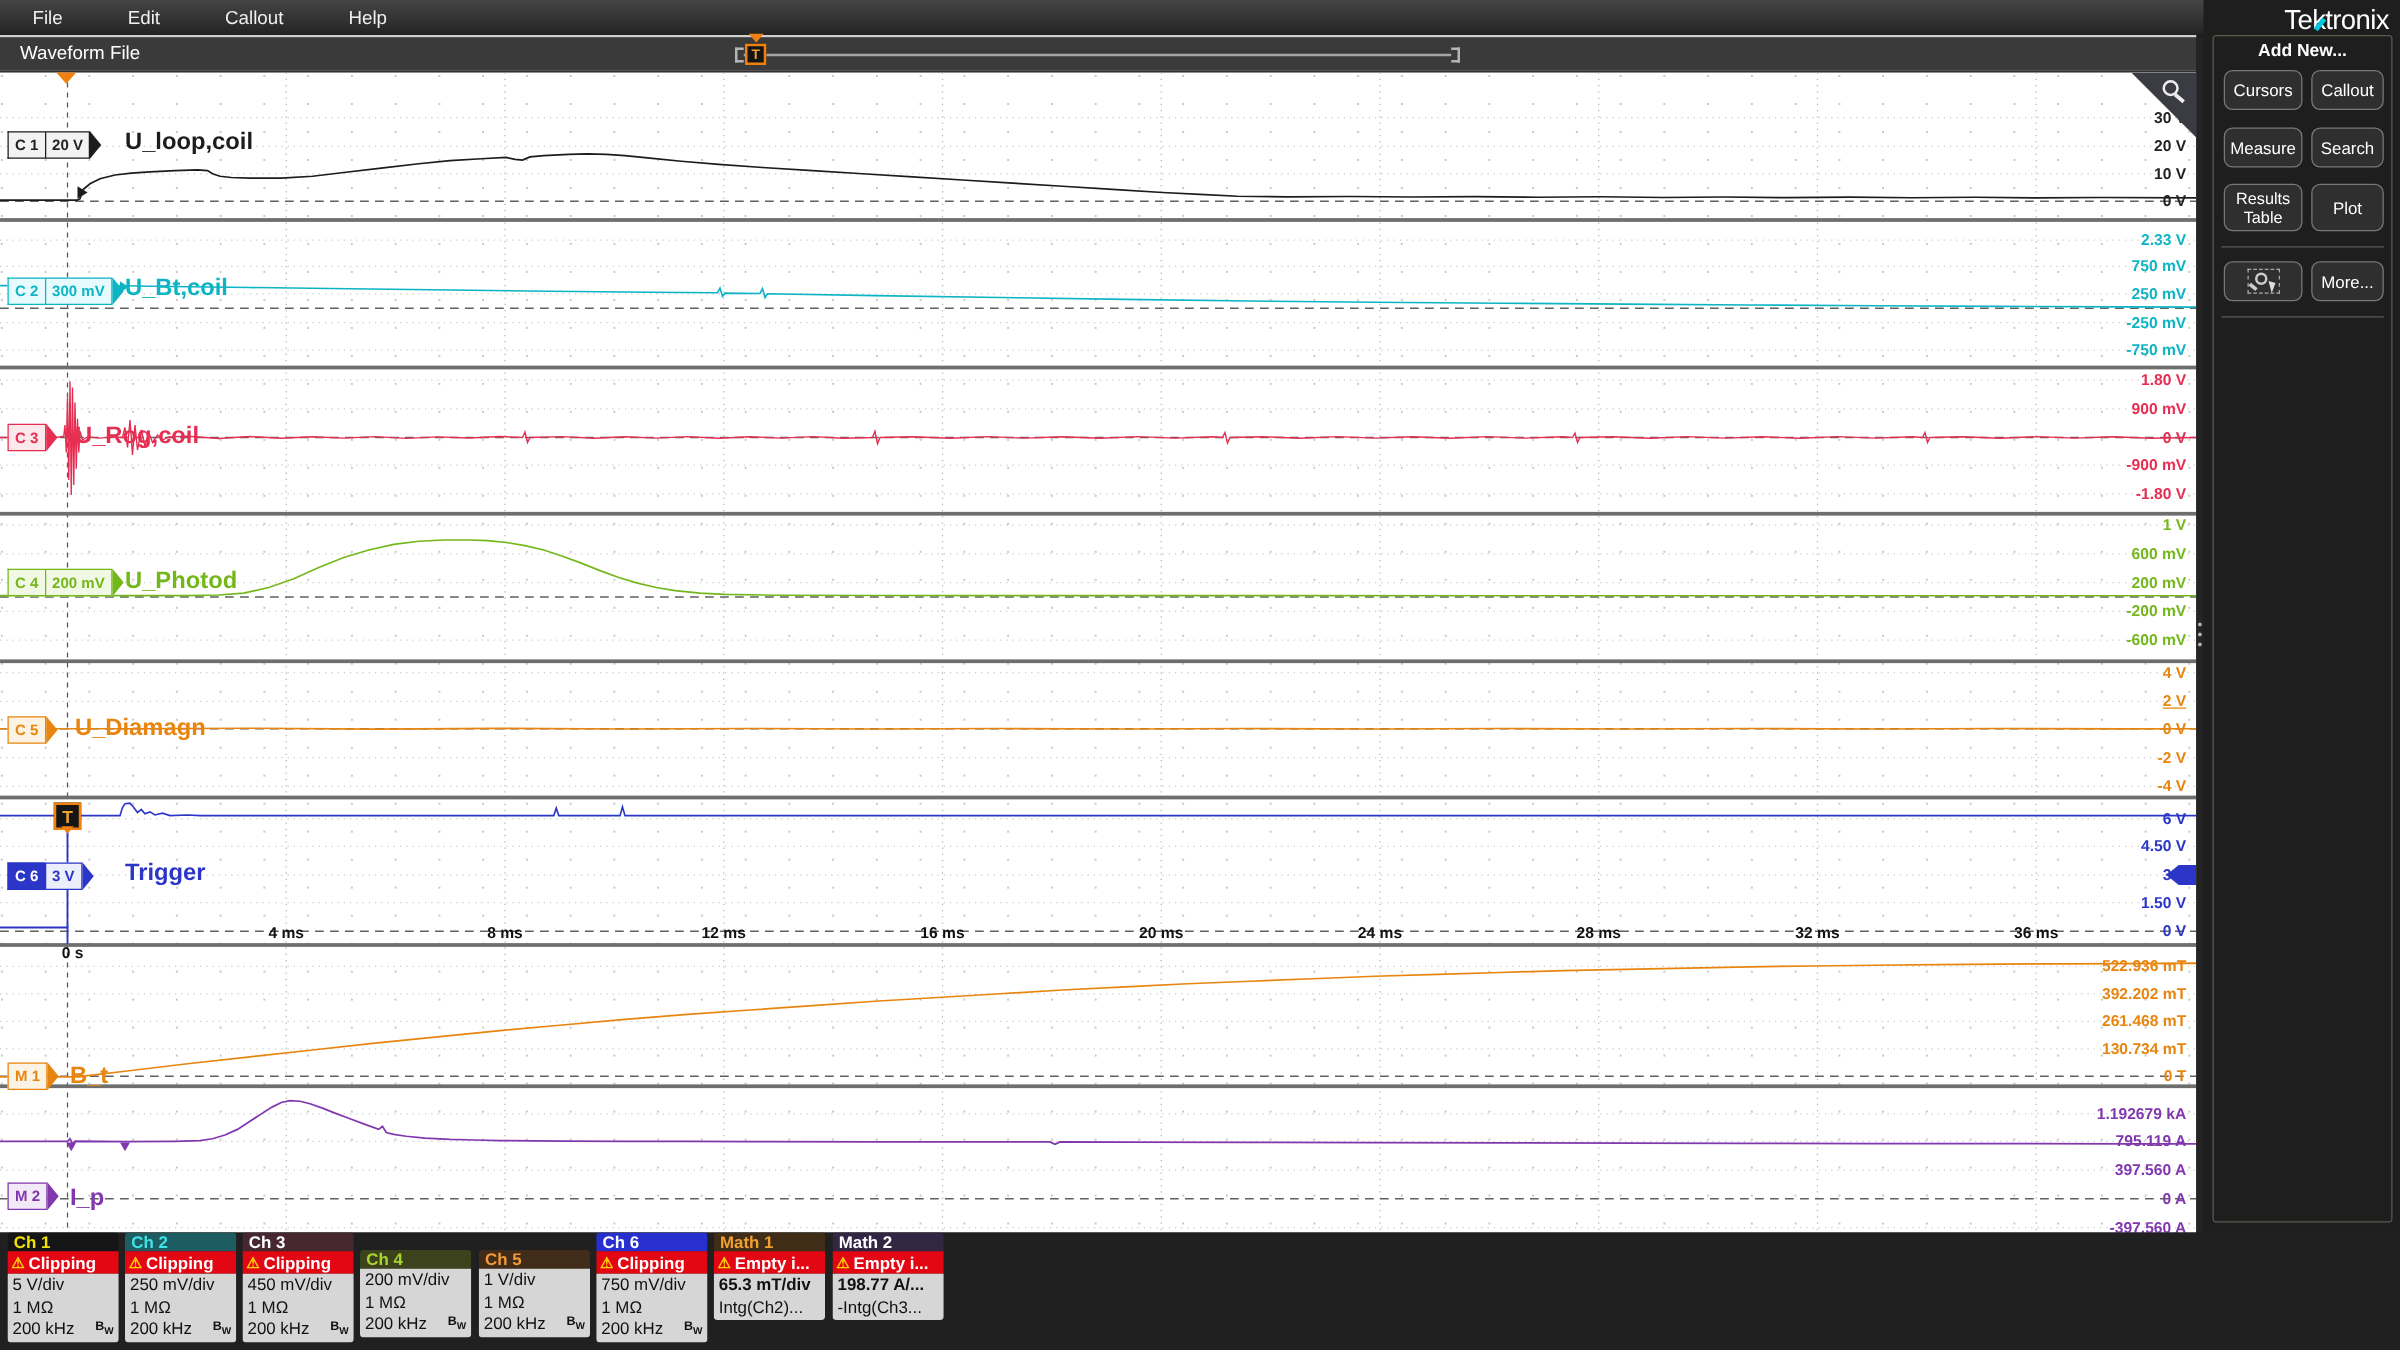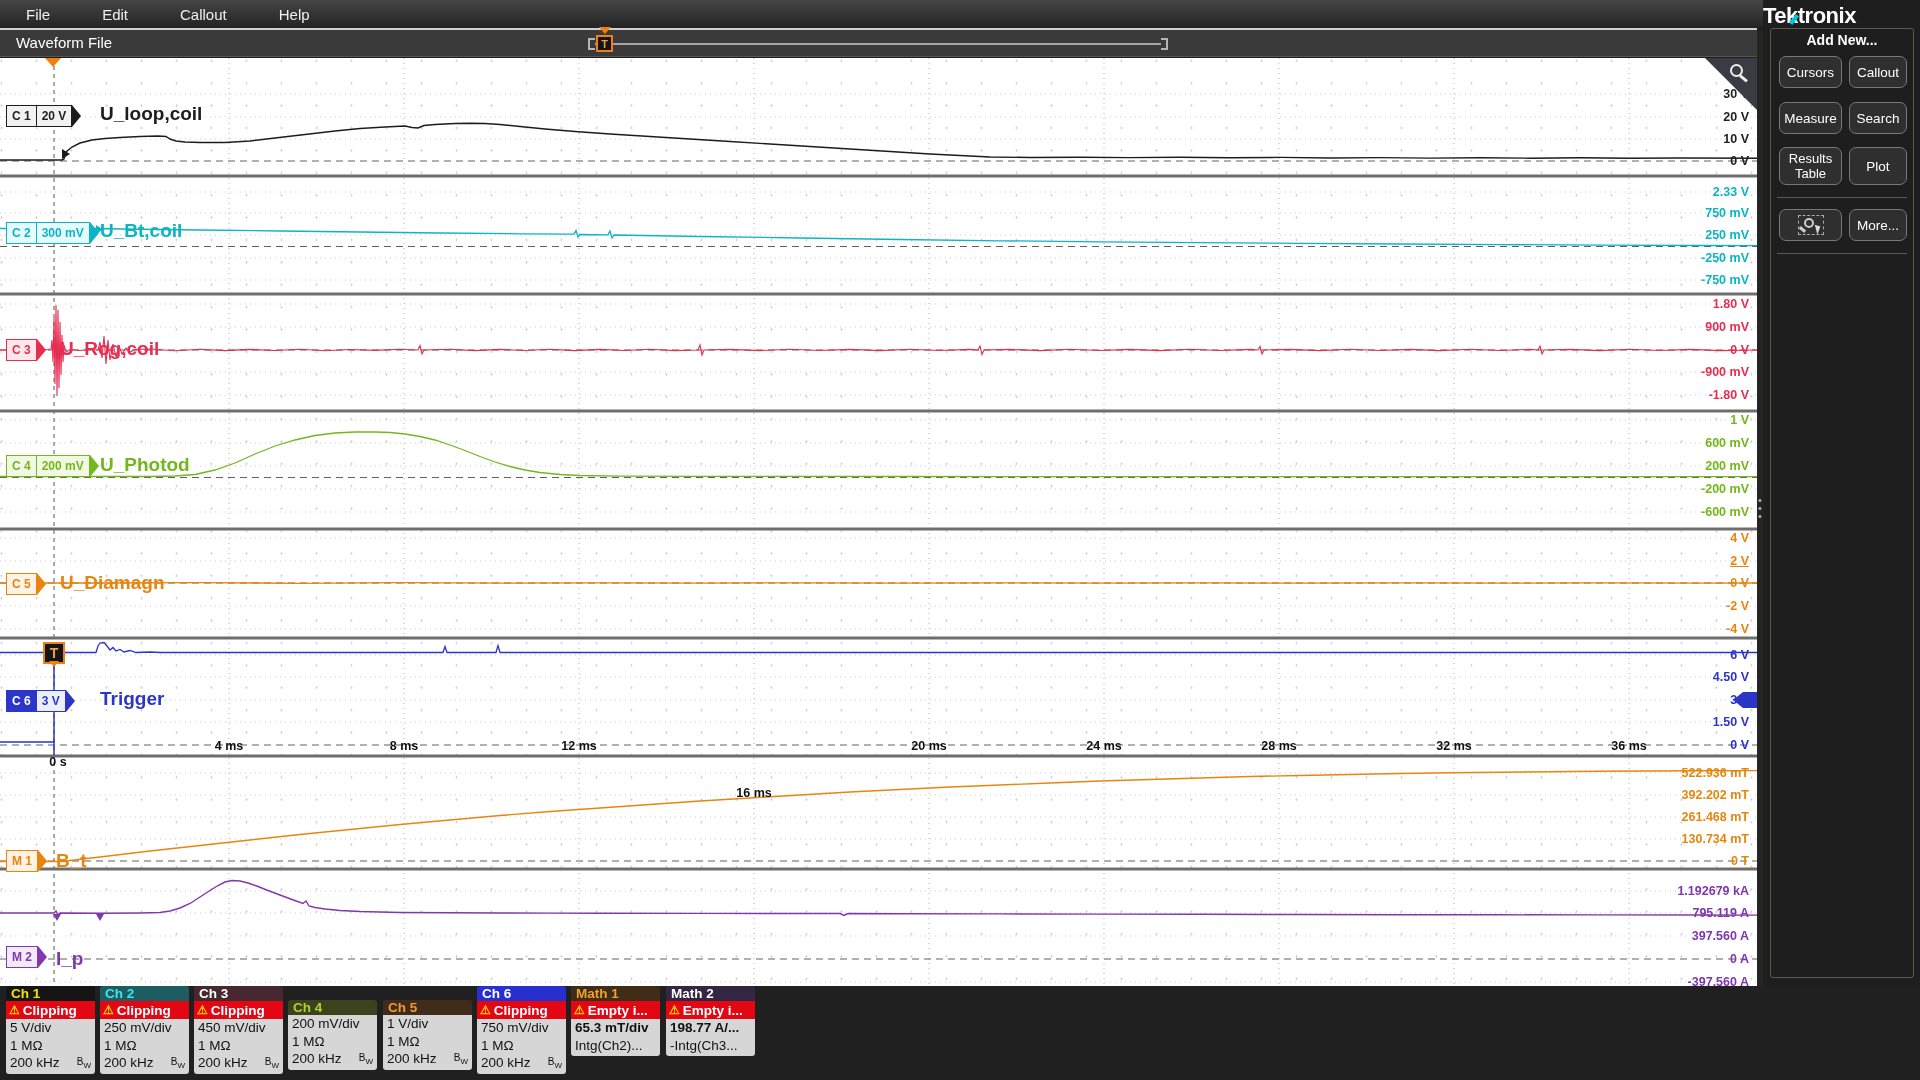--- a/index.html
+++ b/index.html
@@ -54,22 +54,22 @@
   .magglass { position:absolute; right:14px; top:6px; width:13px; height:13px;
     border:2.5px solid #eee; border-radius:50%; }
   .maghandle { position:absolute; right:9px; top:19px; width:9px; height:3px; background:#eee; transform:rotate(40deg); }
 
   
   #sidestrip { position:absolute; left:1757px; top:30px; width:6px; height:956px; background:#242424; }
   #handle-dots { position:absolute; left:1px; top:466px; color:#b5b5b5; font-size:11px; line-height:8px; }
 
   
   #sidebar { position:absolute; left:1763px; top:0; width:157px; height:986px; background:#1e1e1e; }
-  #logo { position:absolute; left:0; top:3px; width:148px; text-align:left; color:#fff;
-    font-size:22px; font-weight:bold; letter-spacing:-0.5px; }
+  #logo { position:absolute; left:0; top:3px; width:148px; text-align:right; color:#fff;
+    font-size:22px; font-weight:normal; letter-spacing:-0.5px; }
   #logo .k { position:relative; }
   #logo .k:after { content:""; position:absolute; right:2px; bottom:3px; width:4px; height:11px;
     background:#00c8e0; transform:rotate(38deg); }
   #sb-box { position:absolute; left:7px; top:28px; width:144px; height:950px;
     border:1px solid #5e574d; border-radius:3px; }
   #addnew { position:absolute; left:0; top:3px; width:142px; text-align:center; color:#fff;
     font-size:14px; font-weight:bold; }
   .sbtn { position:absolute; background:#2f2f2f; border:1px solid #787878; border-radius:7px;
     color:#fff; font-size:13.5px; display:flex; align-items:center; justify-content:center;
     text-align:center; cursor:default; }
@@ -81,21 +81,21 @@
     border-left:5px solid #ddd; border-top:3px solid transparent; border-bottom:7px solid transparent; transform:rotate(-15deg); }
 
   
   #bottombar { position:absolute; left:0; top:986px; width:1920px; height:94px; background:#202020; }
   .bbadge { position:absolute; width:89px; border-radius:3px; overflow:hidden; font-size:13.5px; }
   .bhead { height:15px; font-weight:bold; padding:0 5px; display:flex; align-items:center; }
   .bwarn { height:18px; background:#e30613; color:#fff; font-weight:bold; display:flex; align-items:center; gap:3px; padding:0 3px; }
   .bwarn .wico { color:#ffd400; font-size:12px; }
   .bbody { background:#d6d6d6; color:#111; padding:0 4px 2px 4px;text-align:right; }
   .brow { height:17.5px; display:flex; align-items:center; white-space:nowrap; overflow:hidden; }
-  .bwtag { margin-left:auto; font-size:10px; font-weight:normal; }
+  .bwtag { margin-left:auto; font-size:10px; font-weight:bold; }
   .bwtag sub { font-size:8px; }
 </style>
 </head>
 <body>
 
 <div id="app">
 
   <div id="menubar">
       <div class="menu-item">File</div>
       <div class="menu-item">Edit</div>
@@ -275,21 +275,21 @@
         <div class="chname" style="left: 56px; top: 901px; color: rgb(129, 55, 173);">I_p</div>
         <div class="axlabel" style="top: 833px; color: rgb(129, 55, 173);">1.192679 kA</div>
         <div class="axlabel" style="top: 855px; color: rgb(129, 55, 173);">795.119 A</div>
         <div class="axlabel" style="top: 878px; color: rgb(129, 55, 173);">397.560 A</div>
         <div class="axlabel" style="top: 901px; color: rgb(129, 55, 173);">0 A</div>
         <div class="axlabel" style="top: 924px; color: rgb(129, 55, 173);">-397.560 A</div>
         <div class="timelabel" style="left: 58px; margin-top: 16px;">0 s</div>
         <div class="timelabel" style="left: 229px;">4 ms</div>
         <div class="timelabel" style="left: 404px;">8 ms</div>
         <div class="timelabel" style="left: 579px;">12 ms</div>
-        <div class="timelabel" style="left: 754px; margin-top: 47px;">16 ms</div>
+        <div class="timelabel" style="left: 754px;">16 ms</div>
         <div class="timelabel" style="left: 929px;">20 ms</div>
         <div class="timelabel" style="left: 1104px;">24 ms</div>
         <div class="timelabel" style="left: 1279px;">28 ms</div>
         <div class="timelabel" style="left: 1454px;">32 ms</div>
         <div class="timelabel" style="left: 1629px;">36 ms</div>
       </div>
     <div id="maglens">
       <span class="magglass"></span>
       <span class="maghandle"></span>
     </div>

